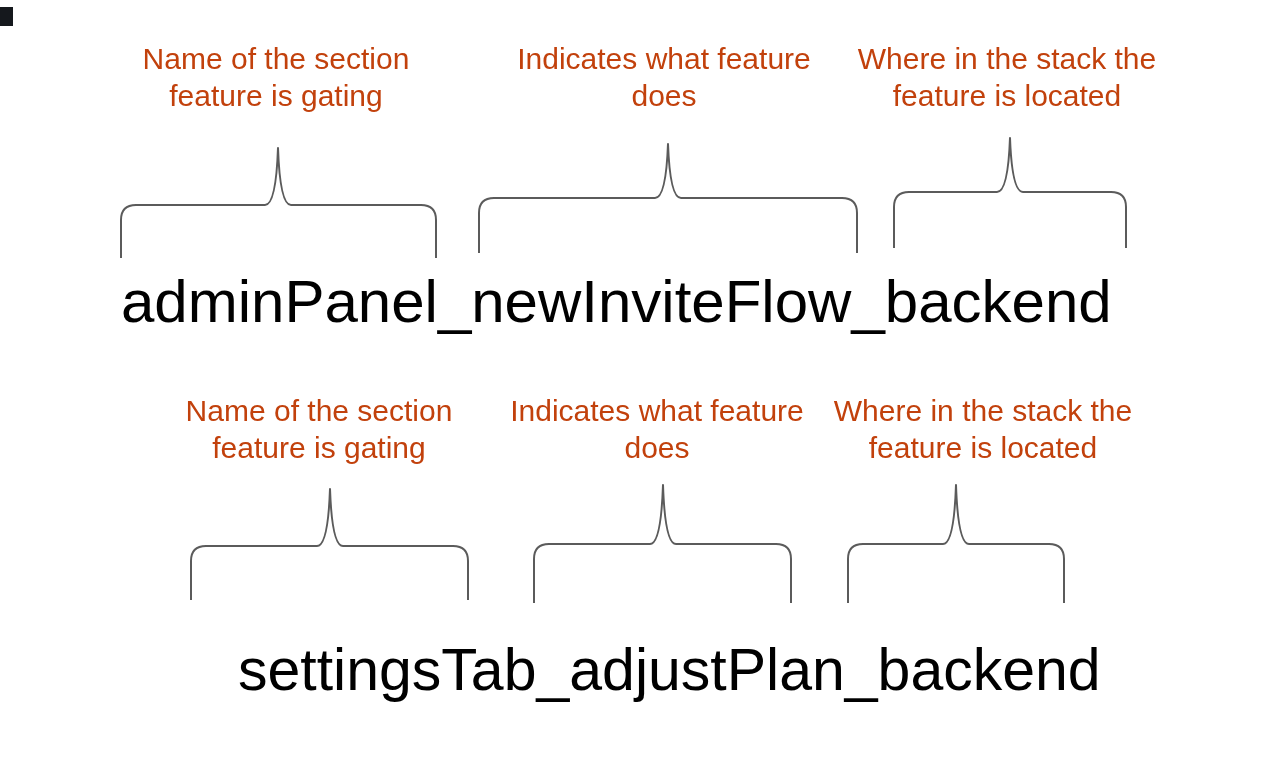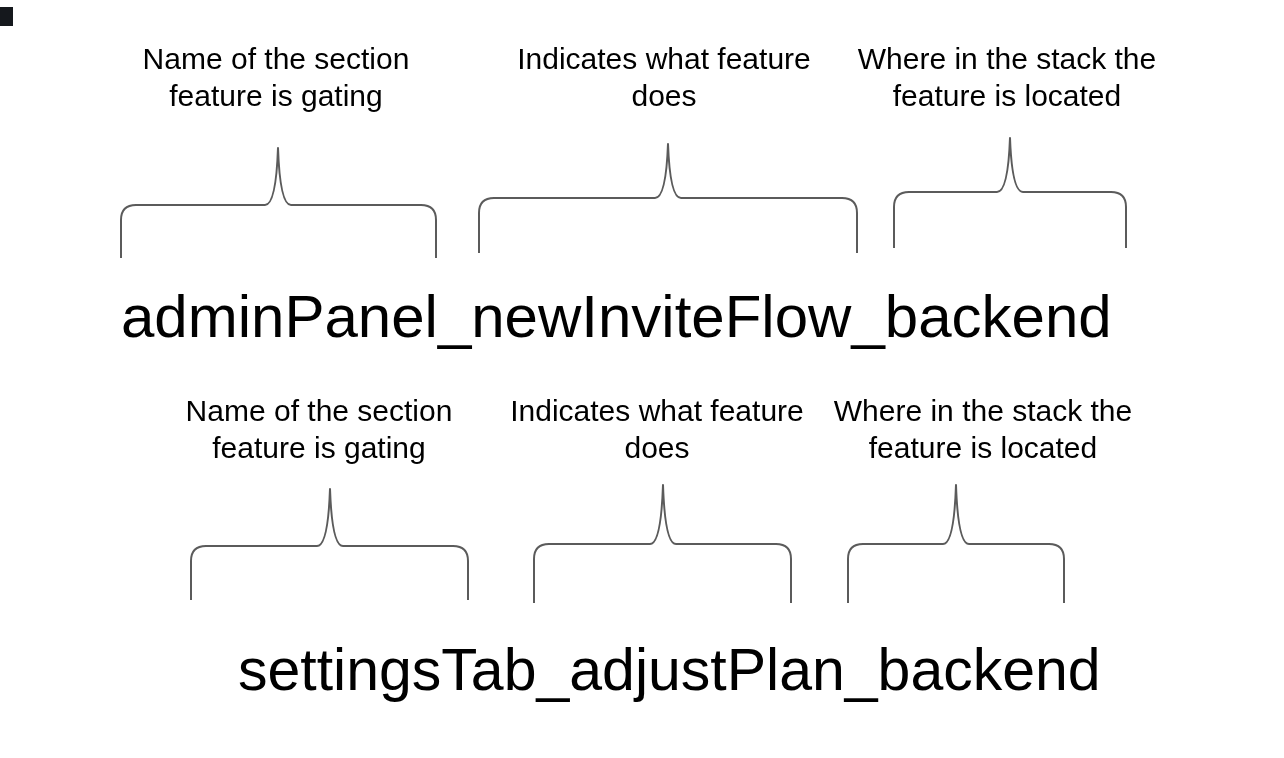--- a/index.html
+++ b/index.html
@@ -16,21 +16,21 @@
     font-family: "Liberation Sans", sans-serif;
     color: #000000;
   }
   .label {
     position: absolute;
     width: 320px;
     font-size: 30px;
     line-height: 37px;
     text-align: center;
     white-space: pre-line;
-    color: #000000;
+    color: #c2410c;
   }
   .flag {
     position: absolute;
     font-size: 60px;
     line-height: 70px;
     white-space: nowrap;
     letter-spacing: 0;
     color: #000000;
   }
   .brace {
@@ -70,21 +70,21 @@
   <svg class="brace" style="left:120px; top:147px;" width="317" height="111" viewBox="0 0 317 111" aria-hidden="true">
     <path d="M 1 111 L 1 73 Q 1 58 16 58 L 145 58 Q 156 58 158 1 Q 160 58 171 58 L 301 58 Q 316 58 316 73 L 316 111"></path>
   </svg>
   <svg class="brace" style="left:478px; top:143px;" width="380" height="110" viewBox="0 0 380 110" aria-hidden="true">
     <path d="M 1 110 L 1 70 Q 1 55 16 55 L 177 55 Q 188 55 190 1 Q 192 55 203 55 L 364 55 Q 379 55 379 70 L 379 110"></path>
   </svg>
   <svg class="brace" style="left:893px; top:137px;" width="234" height="111" viewBox="0 0 234 111" aria-hidden="true">
     <path d="M 1 111 L 1 70 Q 1 55 16 55 L 104 55 Q 115 55 117 1 Q 119 55 130 55 L 218 55 Q 233 55 233 70 L 233 111"></path>
   </svg>
 
-  <div class="flag" style="left:121px; top:282px;">adminPanel_newInviteFlow_backend</div>
+  <div class="flag" style="left:121px; top:267px;">adminPanel_newInviteFlow_backend</div>
 
   <div class="label" style="left:159px; top:392px;">Name of the section
 feature is gating</div>
   <div class="label" style="left:497px; top:392px;">Indicates what feature
 does</div>
   <div class="label" style="left:823px; top:392px;">Where in the stack the
 feature is located</div>
 
   <svg class="brace" style="left:190px; top:488px;" width="279" height="112" viewBox="0 0 279 112" aria-hidden="true">
     <path d="M 1 112 L 1 73 Q 1 58 16 58 L 127 58 Q 138 58 140 1 Q 142 58 153 58 L 263 58 Q 278 58 278 73 L 278 112"></path>

